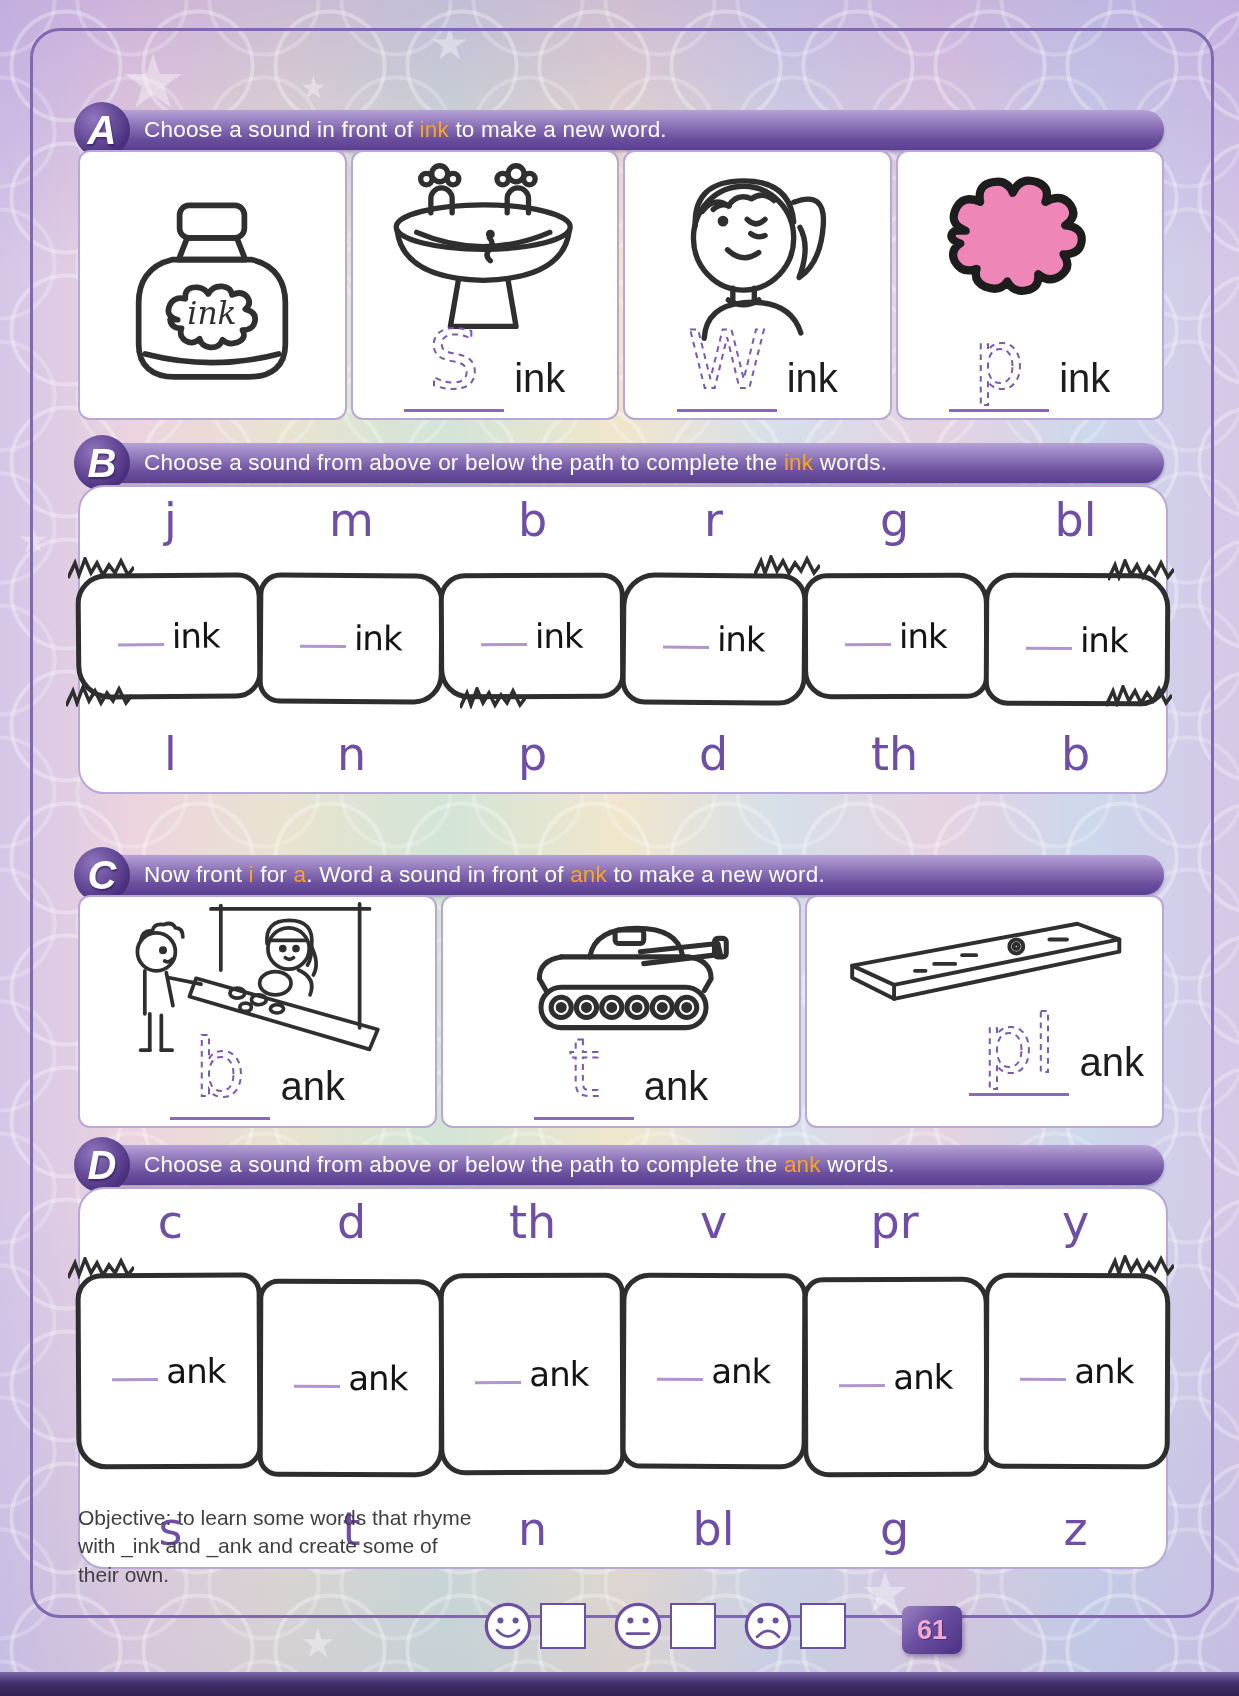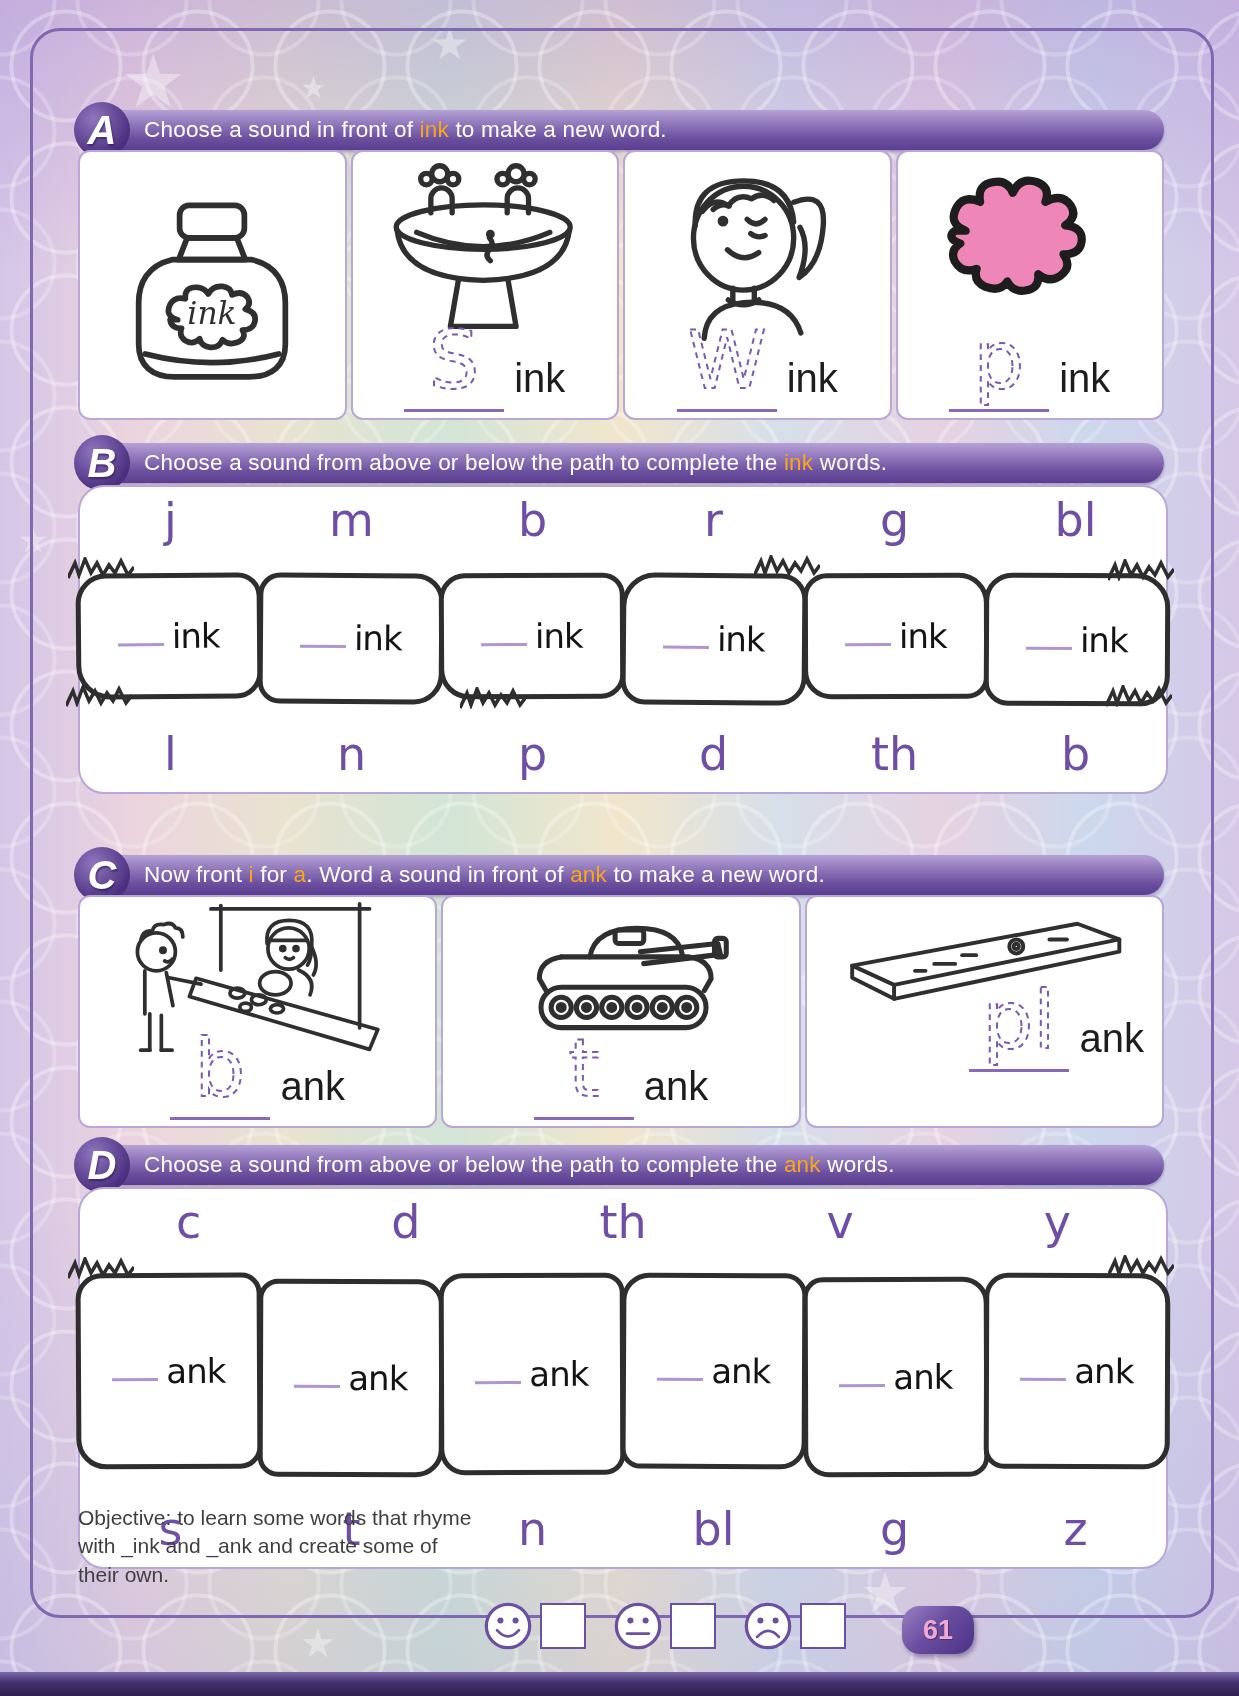--- a/index.html
+++ b/index.html
@@ -51,21 +51,21 @@
 
   
   .cards-row{position:absolute;left:78px;width:1086px;display:flex;gap:4px;z-index:2;}
   .card{flex:1;position:relative;background:#fff;border:2px solid #b9a7d8;border-radius:12px;}
   .illu{position:absolute;left:50%;transform:translateX(-50%);}
   .trace-row{position:absolute;left:0;right:0;bottom:6px;display:flex;align-items:flex-end;justify-content:center;}
   .trace-letter{display:inline-block;border-bottom:3px solid #8a68b8;line-height:0;}
   .trace-svg{width:100px;height:88px;display:block;}
   .trace-text{font-family:"DejaVu Sans",sans-serif;font-size:96px;fill:none;stroke:#7c58b0;stroke-width:2.4;stroke-dasharray:7 6;}
   .trace-word{font-size:40px;color:#1d1d1d;margin:0 0 14px 10px;line-height:1;}
-  .raised{left:auto;right:18px;bottom:54px;justify-content:flex-end;}
+  .raised{left:auto;right:18px;bottom:30px;justify-content:flex-end;}
 
   
   .panel{position:absolute;left:78px;width:1086px;background:#fff;border:2px solid #b9a7d8;border-radius:26px;z-index:2;}
   .letters{position:absolute;left:0;right:0;display:flex;}
   .letters span{flex:1;text-align:center;font-size:46px;color:#6f4fa5;font-family:"DejaVu Sans",sans-serif;line-height:1.1;}
   .stones{position:absolute;left:-2px;right:-2px;display:flex;}
   .stone{flex:1;position:relative;background:#fff;border:5px solid #2e2e2e;margin:0 -2px;
     display:flex;align-items:center;justify-content:center;}
   .stone .inner{display:flex;align-items:flex-end;}
   .blank{display:inline-block;width:46px;height:4px;border-bottom:3px solid #b095cf;margin:0 8px 7px 0;}
@@ -95,22 +95,22 @@
   .bar-c{top:855px;} .row-c{top:895px;height:233px;}
   .bar-d{top:1145px;} .panel-d{top:1187px;height:378px;}
   .panel-d .letters-top{top:8px;} .panel-d .stones{top:84px;height:196px;} .panel-d .letters-bottom{bottom:12px;}
 
   
   .objective{position:absolute;left:78px;top:1504px;width:400px;z-index:2;
     font-size:21px;line-height:1.35;color:#3f3f3f;}
   .faces{position:absolute;left:482px;top:1600px;z-index:2;display:flex;gap:26px;align-items:center;}
   .face-group{display:flex;align-items:center;gap:6px;}
   .checkbox{width:42px;height:42px;background:#fff;border:2.5px solid #6b4fa0;display:inline-block;}
-  .badge{position:absolute;left:902px;top:1606px;width:72px;height:48px;z-index:2;
-    border-radius:18px;background:linear-gradient(135deg,#9a82c4 0%,#6a4fa0 45%,#4b3185 100%);
+  .badge{position:absolute;left:902px;top:1606px;width:60px;height:48px;z-index:2;
+    border-radius:8px;background:linear-gradient(135deg,#9a82c4 0%,#6a4fa0 45%,#4b3185 100%);
     display:flex;align-items:center;justify-content:center;box-shadow:2px 3px 4px rgba(50,30,90,.4);}
   .badge span{color:#f0a9d0;font-size:27px;font-weight:bold;text-shadow:1px 1px 0 #4a2f7a;}
 
   .ln{stroke:#2f2f2f;stroke-width:6;fill:none;stroke-linecap:round;stroke-linejoin:round;}
   .ln-thin{stroke:#2f2f2f;stroke-width:4.5;fill:none;stroke-linecap:round;stroke-linejoin:round;}
 </style>
 </head>
 <body>
 
 <div class="page">
@@ -409,20 +409,21 @@
     <span class="bar-letter">D</span>
     <span class="bar-text"><span>Choose a sound from above or below the path to complete the </span><span class="hl">ank</span><span> words.</span></span>
   </div>
 
   <div class="panel panel-d">
     <div class="letters letters-top">
       <span>c</span>
       <span>d</span>
       <span>th</span>
       <span>v</span>
+      <span>pr</span>
       <span>y</span>
     </div>
     <div class="stones">
       <div class="stone sd1">
           <span class="inner">
             <span class="blank"></span>
             <span class="stone-word">ank</span>
           </span>
         </div>
       <div class="stone sd2">

